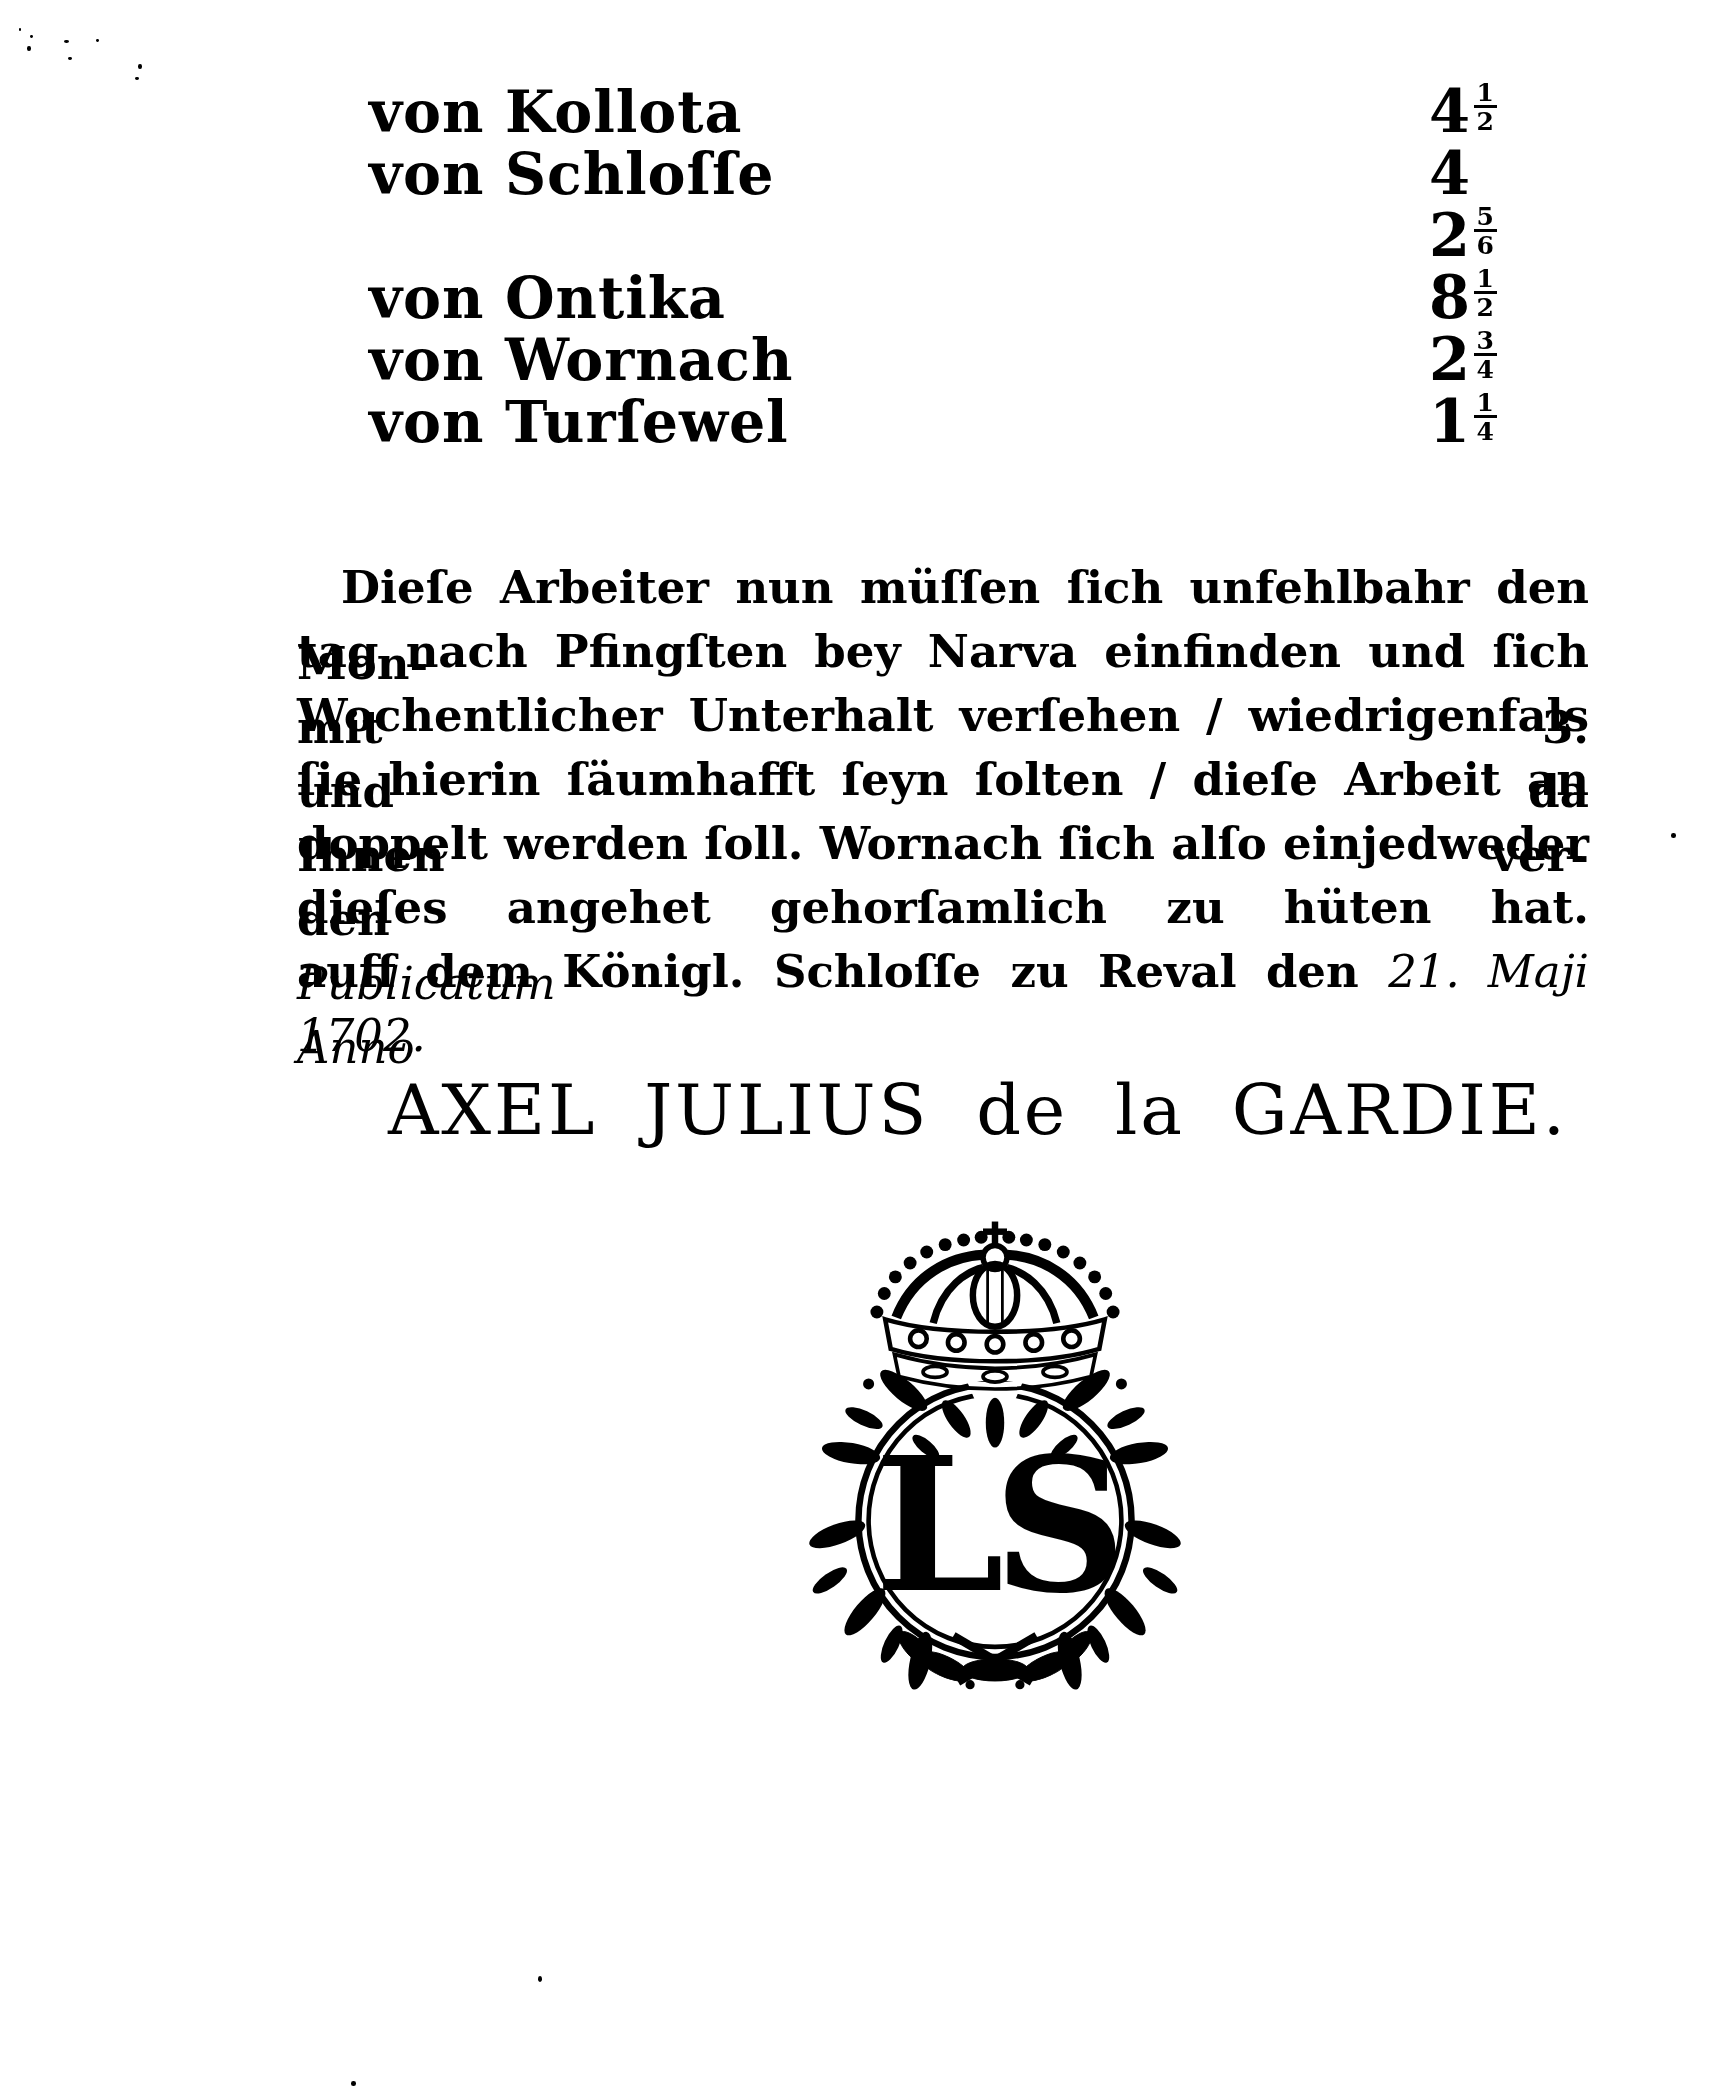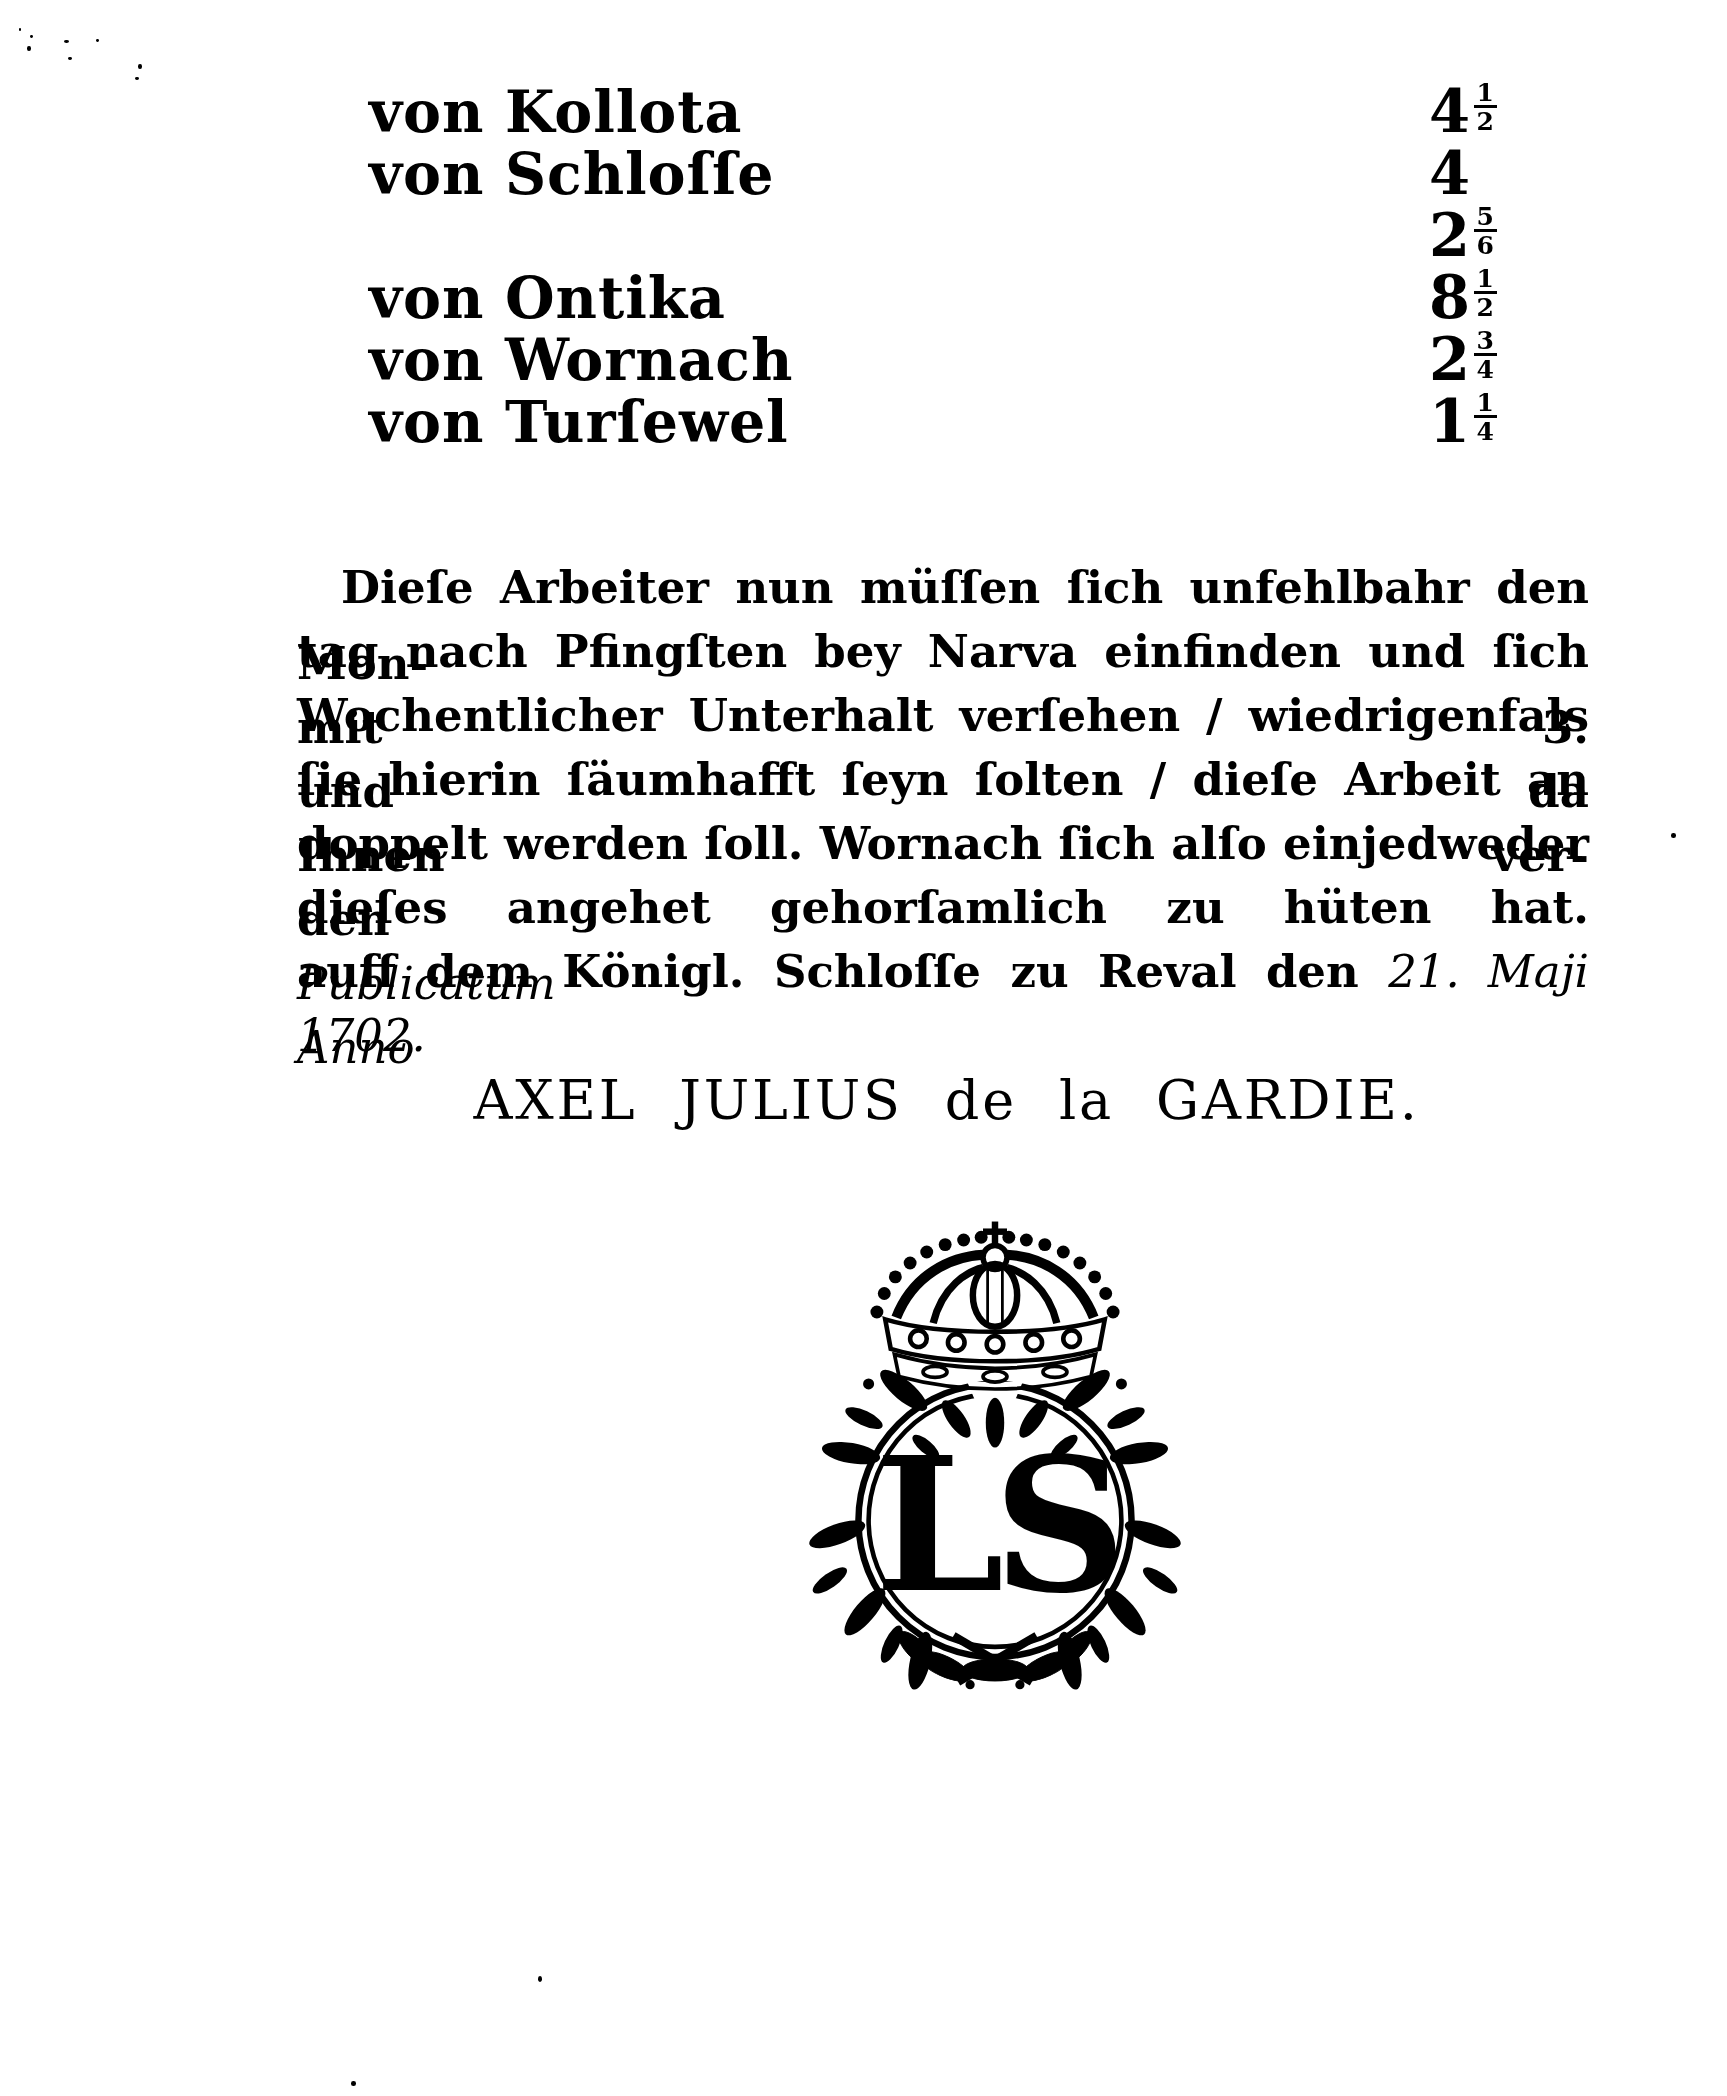--- a/index.html
+++ b/index.html
@@ -20,21 +20,21 @@
   .frac .den{font-size:25px;font-weight:700;line-height:25px;padding-top:0.9px;}
   
   .paragraph{position:absolute;left:297px;top:550px;width:1292px;}
   .par-line{height:64px;line-height:76px;font-size:45px;font-weight:700;
             text-align:justify;text-align-last:justify;letter-spacing:0;}
   .par-line.first{text-indent:44px;}
   .par-line.left{text-align-last:left;}
   .antiqua{font-weight:400;font-style:italic;}
   
   .signature{position:absolute;left:388px;top:1069px;width:1117px;text-align:center;
-             font-size:54px;font-weight:400;letter-spacing:2.8px;word-spacing:22px;white-space:nowrap;}
+             font-size:70px;font-weight:400;letter-spacing:2.8px;word-spacing:22px;white-space:nowrap;}
   
   .seal{position:absolute;left:778px;top:1216px;}
   
   .speck{position:absolute;background:#000;border-radius:50%;}
 </style>
 </head>
 <body>
 
 <div class="speck" style="left:18.5px;top:28px;width:2.8px;height:2.8px;"></div>
 <div class="speck" style="left:30px;top:35px;width:2.8px;height:2.8px;"></div>

